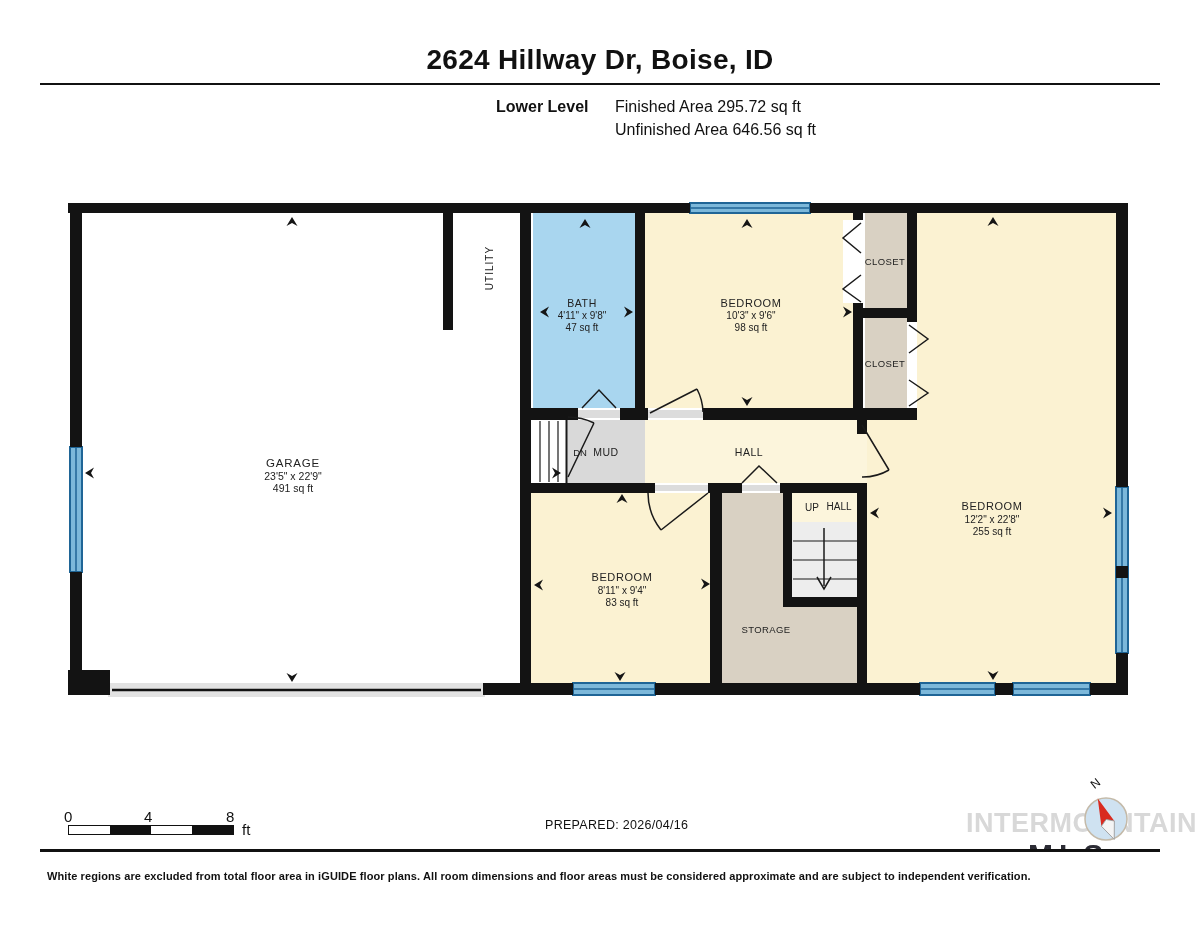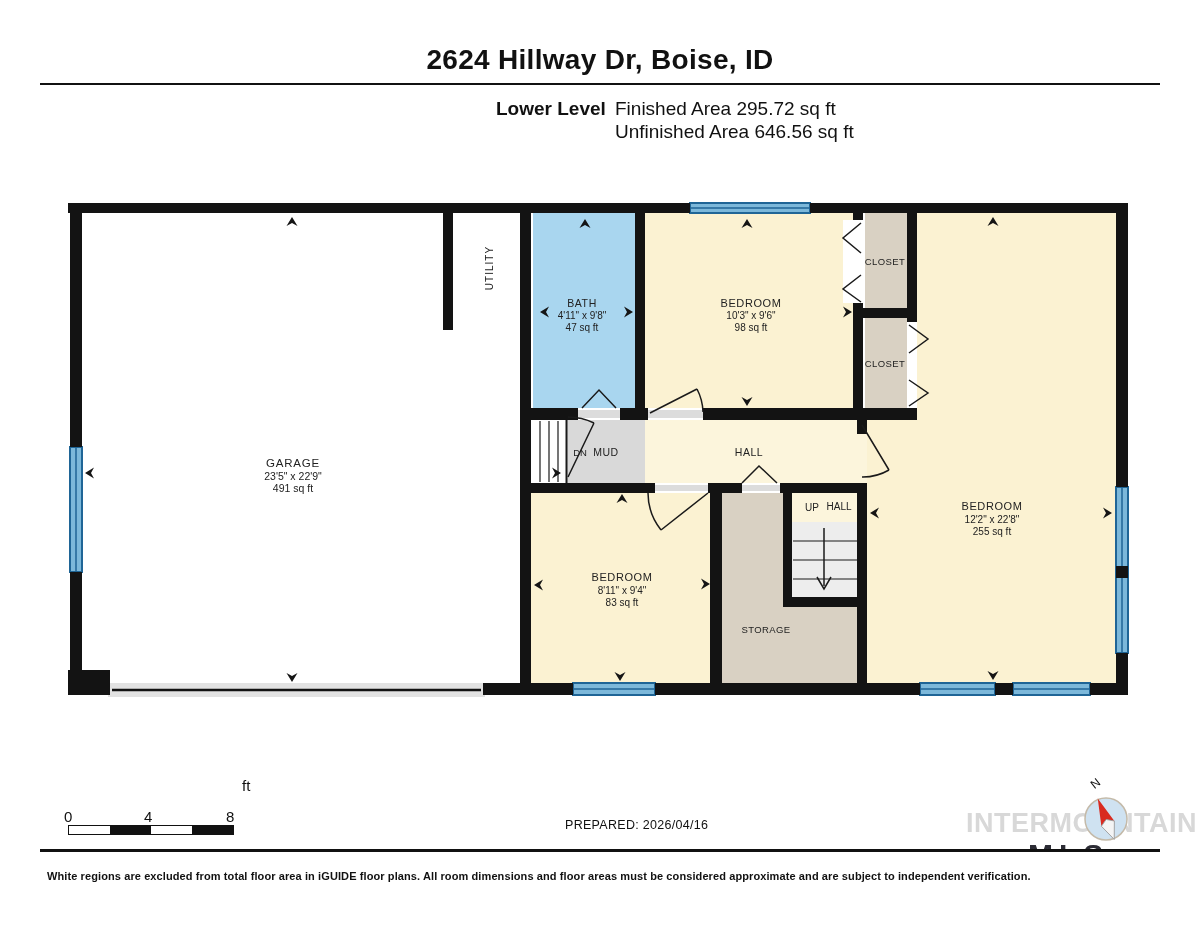--- a/index.html
+++ b/index.html
@@ -1,28 +1,28 @@
 <!DOCTYPE html>
 <html><head>
 <meta charset="utf-8">
 <style>
   html,body{margin:0;padding:0;background:#fff;}
   .page{position:relative;width:1200px;height:927px;background:#ffffff;overflow:hidden;
         font-family:"Liberation Sans", sans-serif;color:#111;}
   .abs{position:absolute;}
   .title{top:44px;left:0;width:1200px;text-align:center;font-size:28px;font-weight:bold;letter-spacing:.3px;}
   .rule{left:40px;width:1120px;background:#111;}
-  .lvl{font-size:19px;}
+  .lvl{font-size:16px;}
   svg text{font-family:"Liberation Sans", sans-serif;}
   .scale-tick{font-size:15px;}
   .logo{font-size:27px;font-weight:bold;color:#d8d8d8;letter-spacing:.5px;white-space:nowrap;z-index:1;}
   .mls-clip{overflow:hidden;height:12px;width:100px;z-index:1;}
   .mls-clip span{font-size:30px;font-weight:bold;color:#2c2c35;letter-spacing:6px;line-height:30px;display:block;}
   .disclaimer{font-size:11px;letter-spacing:.1px;white-space:nowrap;font-weight:bold;}
-  .prepared{font-size:12.5px;letter-spacing:.3px;margin-left:20px;}
+  .prepared{font-size:12.5px;letter-spacing:.3px;}
 </style>
 </head>
 <body>
 
 <div class="page">
 
   <div class="abs title">2624 Hillway Dr, Boise, ID</div>
   <div class="abs rule" style="top:83px;height:2px;"></div>
   <div class="abs lvl" style="top:98px;left:496px;font-weight:bold;">Lower Level</div>
   <div class="abs lvl" style="top:98px;left:615px;">Finished Area 295.72 sq ft</div>
@@ -200,21 +200,21 @@
 
   <div class="abs scale-tick" style="top:808px;left:64px;">0</div>
   <div class="abs scale-tick" style="top:808px;left:144px;">4</div>
   <div class="abs scale-tick" style="top:808px;left:226px;">8</div>
   <div class="abs" style="top:825px;left:68px;width:164px;height:8px;border:1px solid #111;display:flex;">
     <div style="flex:1;background:#fff;"></div>
     <div style="flex:1;background:#111;"></div>
     <div style="flex:1;background:#fff;"></div>
     <div style="flex:1;background:#111;"></div>
   </div>
-  <div class="abs scale-tick" style="top:777px;left:242px;">ft</div>
+  <div class="abs scale-tick" style="top:821px;left:242px;">ft</div>
 
   <div class="abs prepared" style="top:818px;left:545px;">PREPARED: 2026/04/16</div>
 
   <div class="abs logo" style="top:808px;left:966px;">INTERMOUNTAIN</div>
   <div class="abs mls-clip" style="top:840px;left:1028px;">
       <span>MLS</span>
     </div>
   <svg class="abs" style="top:776px;left:1078px;z-index:2;" width="60" height="72" viewBox="0 0 60 72">
     <circle cx="28" cy="43" r="21" fill="#cfe2f1" stroke="#c4baa9" stroke-width="1.5"></circle>
     <g transform="rotate(-22 28 43)">

